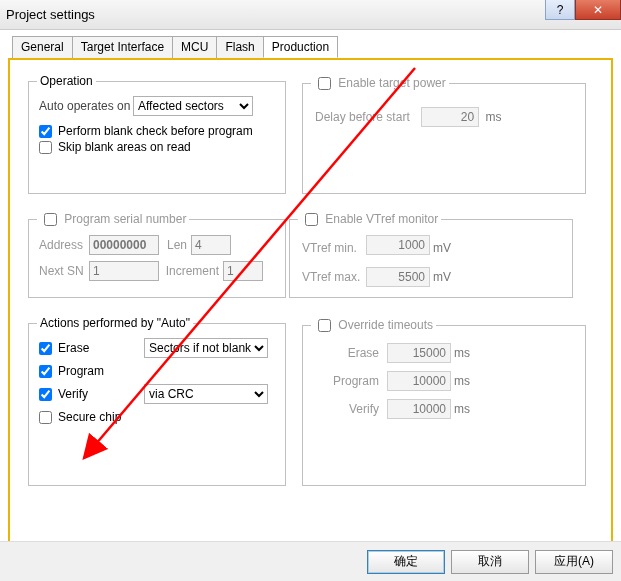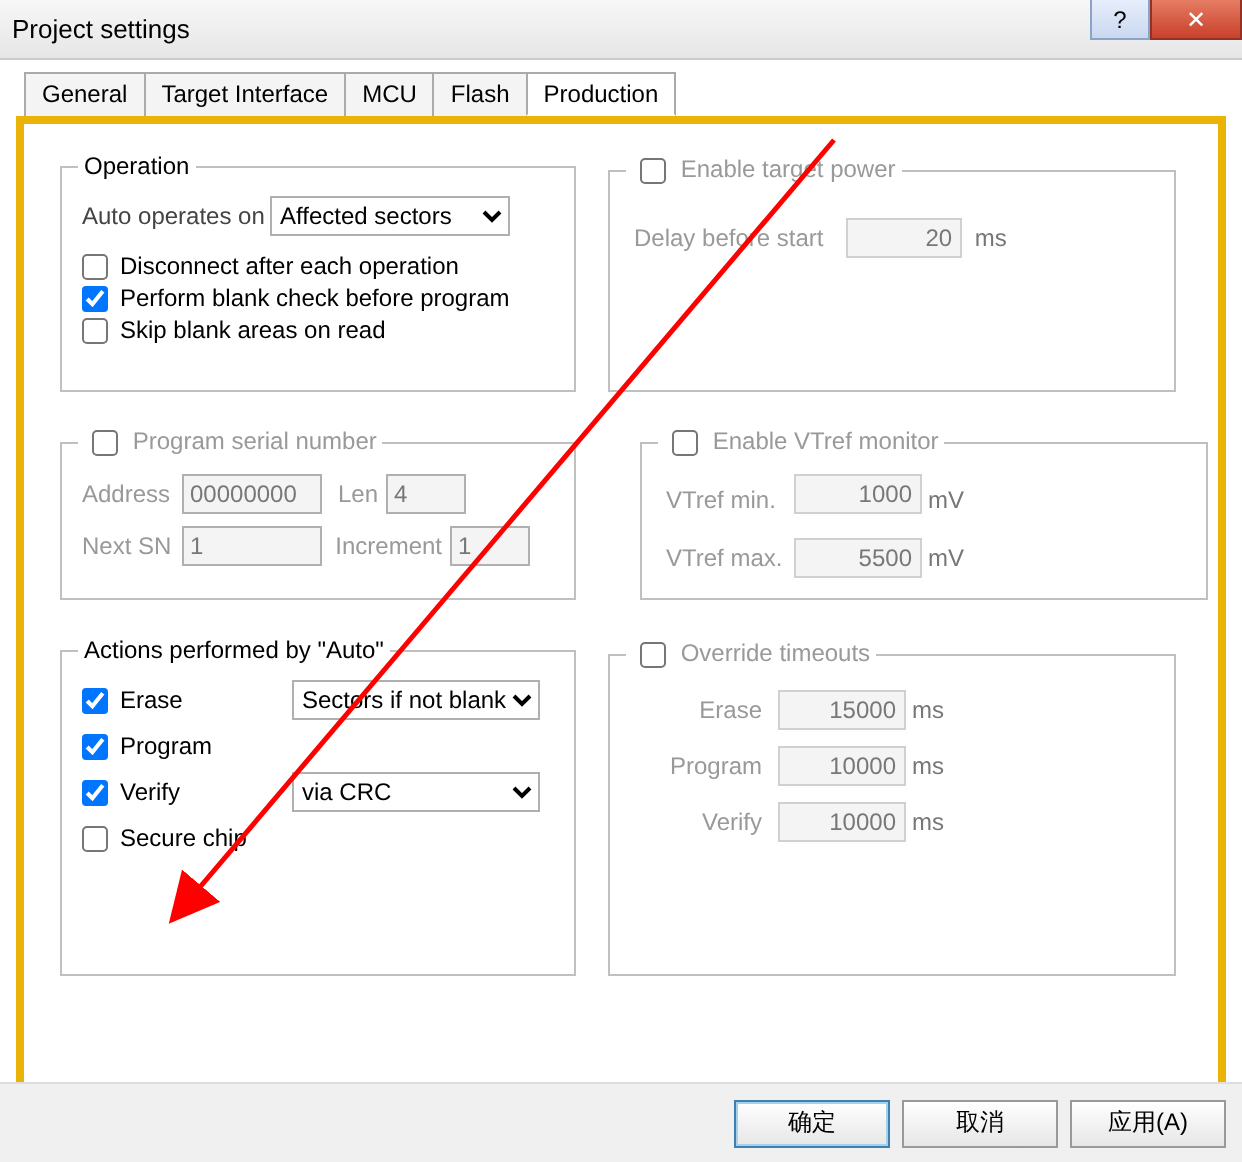--- a/index.html
+++ b/index.html
@@ -6,21 +6,21 @@
   body { margin:0; padding:0; width:621px; height:581px; background:#fff; position:relative; overflow:hidden;}
   .titlebar { height:30px; background:linear-gradient(#f7f7f7,#e6e6e6); border-bottom:1px solid #ccc; display:flex; align-items:center; padding-left:6px; position:relative; }
   .title-text { font-size:13px; }
   .tb-buttons { position:absolute; right:0; top:0; display:flex; }
   .tb-btn { width:30px; height:20px; display:flex; align-items:center; justify-content:center; font-size:12px; }
   .tb-help { background:linear-gradient(#e6eefb,#cad8ef); border:1px solid #8aa3c8; border-top:none;}
   .tb-close { background:linear-gradient(#e67c63,#c8412b); border:1px solid #913224; border-top:none; color:#fff; width:46px; border-top-right-radius:0;}
   .tabs { display:flex; margin:6px 0 0 12px; gap:0; }
   .tab { padding:3px 8px; border:1px solid #aaa; border-bottom:none; background:#f4f4f4; margin-right:-1px; font-size:12px;}
   .tab.active { background:#fff; border-bottom:1px solid #fff; position:relative; z-index:2;}
-  .panel { border:4px solid #eab308; margin:0 8px; height:502px; position:relative; background:#fff;padding-left:35px; }
+  .panel { border:2px solid #eab308; margin:0 8px; height:502px; position:relative; background:#fff;padding-left:35px; }
   fieldset { border:1px solid #c0c0c0; position:absolute; background:#fff; margin:0; padding:0;}
   legend { padding:0 3px; margin-left:8px; }
   .chkline { display:flex; align-items:center; margin:2px 0; }
   .chkline input[type=checkbox]{ margin:0 6px 0 0;}
   .lbl { color:#444; }
   .disabled, .disabled * { color:#999; }
   .inp { height:20px; border:1px solid #b0b0b0; background:#fff; padding:0 3px; font-size:12px;}
   .inp[disabled] { background:#f4f4f4; color:#777; }
   .sel { height:20px; border:1px solid #b0b0b0; background:#fff; font-size:12px;}
   .sel.dis { background:#f4f4f4; color:#777;}
@@ -53,24 +53,20 @@
 <div class="panel">
 
   <fieldset style="left:18px; top:14px; width:258px; height:120px;">
     <legend>Operation</legend>
     <div style="padding:6px 10px;">
       <div class="chkline" style="margin-bottom:8px;">
         <span class="lbl" style="width:94px;">Auto operates on</span>
         <select class="sel" style="width:120px;"><option>Affected sectors</option></select>
       </div>
       <div class="chkline">
-          <input type="checkbox" style="">
-          <span>Disconnect after each operation</span>
-        </div>
-      <div class="chkline">
           <input type="checkbox" checked="" style="">
           <span>Perform blank check before program</span>
         </div>
       <div class="chkline">
           <input type="checkbox" style="">
           <span>Skip blank areas on read</span>
         </div>
     </div>
   </fieldset>
 
@@ -81,34 +77,34 @@
       <span class="ro-box" style="width:58px; margin-left:8px;">20</span>
       <span class="unit">ms</span>
     </div>
   </fieldset>
 
   <fieldset style="left:18px; top:150px; width:258px; height:88px;" class="disabled">
     <legend><input type="checkbox" style="vertical-align: middle; margin-right: 4px;"> <span>Program serial number</span></legend>
     <div style="padding:6px 10px;">
       <div style="display:flex; align-items:center; margin-bottom:6px;">
         <span style="width:50px;">Address</span>
-        <input class="inp" disabled="" style="width: 70px;" value="00000000">
+        <input class="inp" disabled="" style="width: 70px; font-weight: bold;" value="00000000">
         <span style="width:28px; text-align:right; margin-right:4px;">Len</span>
         <input class="inp" disabled="" style="width: 40px;" value="4">
       </div>
       <div style="display:flex; align-items:center;">
         <span style="width:50px;">Next SN</span>
         <input class="inp" disabled="" style="width: 70px;" value="1">
         <span style="width:60px; text-align:right; margin-right:4px;">Increment</span>
         <input class="inp" disabled="" style="width: 40px;" value="1">
       </div>
     </div>
   </fieldset>
 
-  <fieldset style="left:308px; top:150px; width:284px; height:88px;" class="disabled">
+  <fieldset style="left:279px; top:150px; width:284px; height:88px;" class="disabled">
     <legend><input type="checkbox" style="vertical-align: middle; margin-right: 4px;"> <span>Enable VTref monitor</span></legend>
     <div style="padding:6px 12px;">
       <div style="display:flex;align-items:flex-end;margin-bottom:12px;">
         <span style="width:64px;">VTref min.</span>
         <span class="ro-box" style="width:64px;">1000</span>
         <span class="unit">mV</span>
       </div>
       <div style="display:flex;align-items:center;">
         <span style="width:64px;">VTref max.</span>
         <span class="ro-box" style="width:64px;">5500</span>

